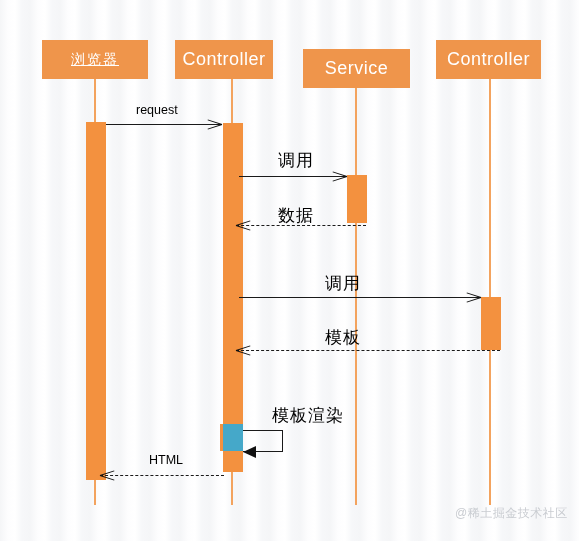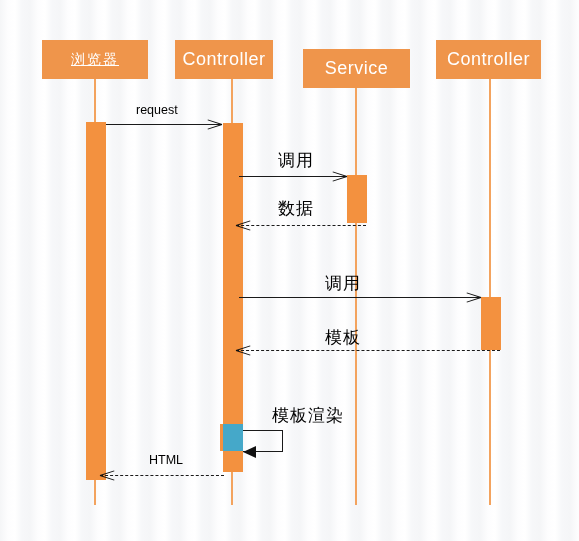--- a/index.html
+++ b/index.html
@@ -145,21 +145,21 @@
       <div class="arrowhead right" style="left: 332px; top: 169px;">
         <i></i>
         <i></i>
       </div>
       <div class="msg-label cjk" style="left: 278px; top: 149px;">调用</div>
       <div class="msg-line dashed" style="left: 236px; top: 225px; width: 130px;"></div>
       <div class="arrowhead left" style="left: 236px; top: 218px;">
         <i></i>
         <i></i>
       </div>
-      <div class="msg-label cjk" style="left: 278px; top: 197px;">数据</div>
+      <div class="msg-label cjk" style="left: 278px; top: 204px;">数据</div>
       <div class="msg-line" style="left: 239px; top: 297px; width: 242px;"></div>
       <div class="arrowhead right" style="left: 466px; top: 290px;">
         <i></i>
         <i></i>
       </div>
       <div class="msg-label cjk" style="left: 325px; top: 272px;">调用</div>
       <div class="msg-line dashed" style="left: 236px; top: 350px; width: 264px;"></div>
       <div class="arrowhead left" style="left: 236px; top: 343px;">
         <i></i>
         <i></i>
@@ -183,13 +183,14 @@
         <span>Controller</span>
       </div>
       <div class="actor-box" style="left: 303px; top: 40px; width: 107px; height: 39px; margin-top: 9px;">
         <span>Service</span>
       </div>
       <div class="actor-box" style="left: 436px; top: 40px; width: 105px; height: 39px;">
         <span>Controller</span>
       </div>
     </div>
 
+  <div class="watermark" style="left:455px; top:505px;">@稀土掘金技术社区</div>
 </div>
 
 </body></html>

